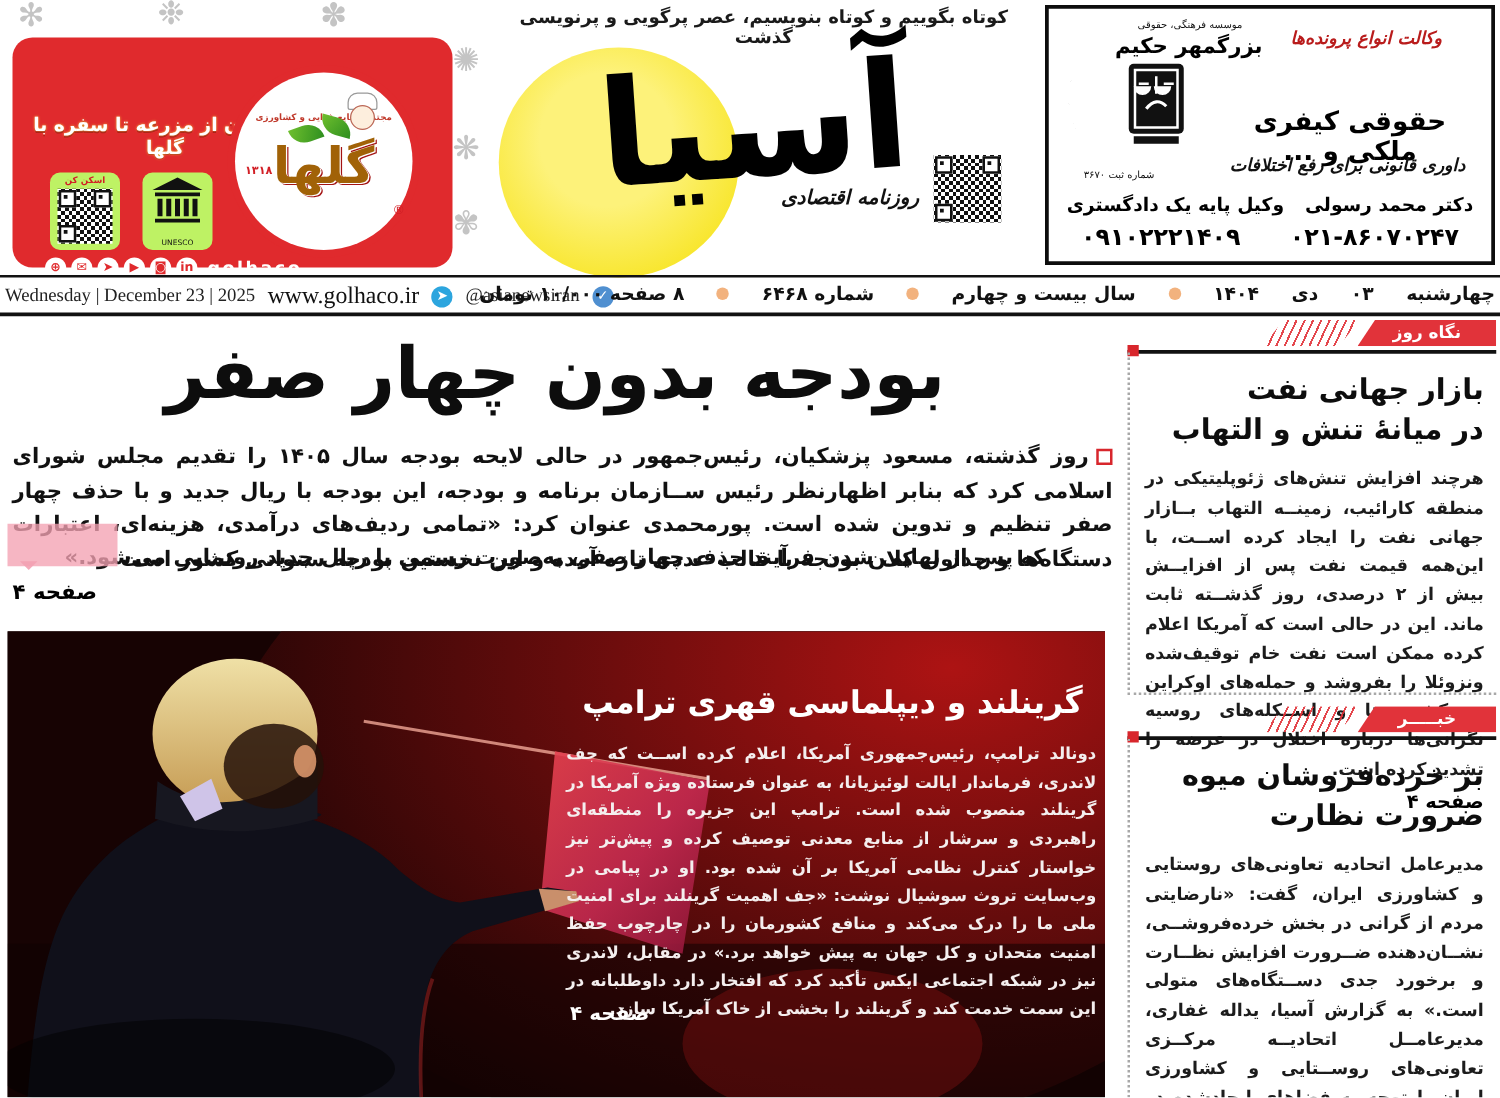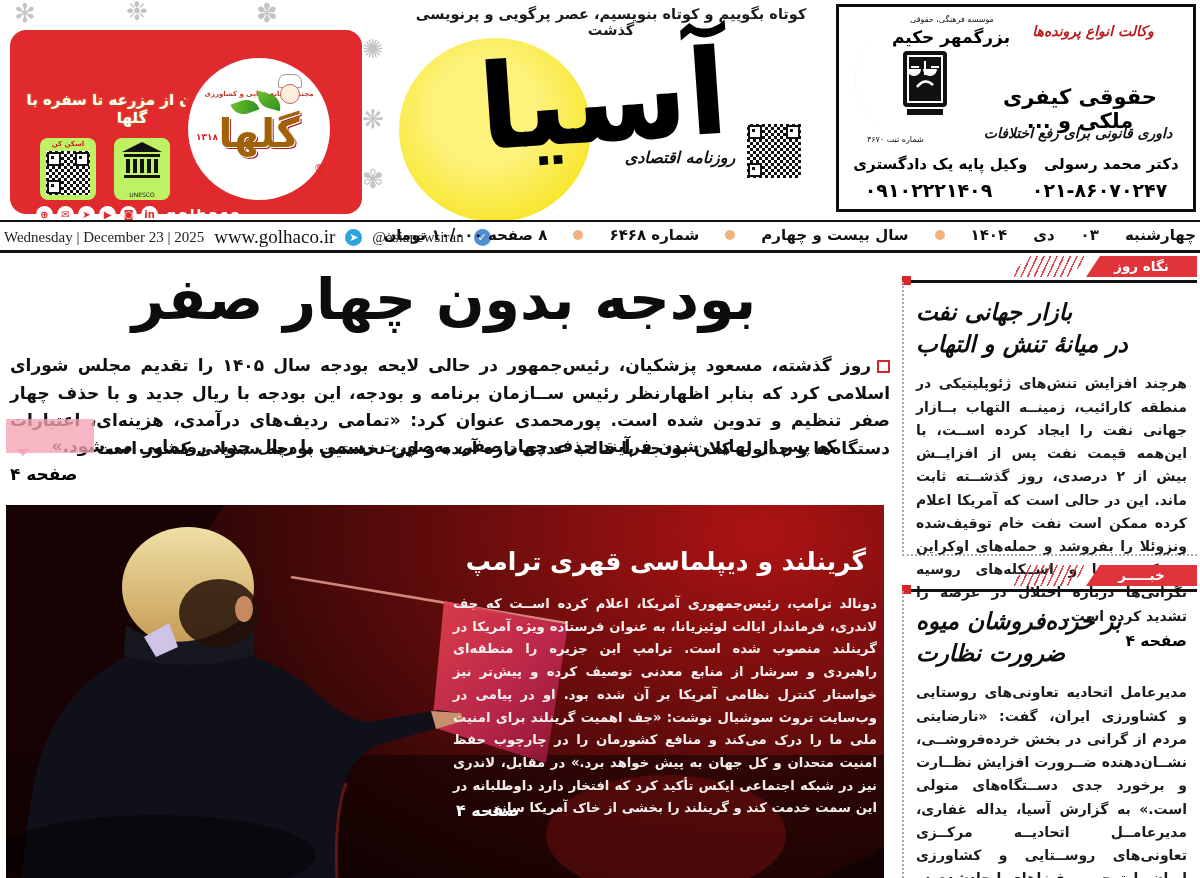--- a/index.html
+++ b/index.html
@@ -120,22 +120,22 @@
              color:#ffffff;font-size:13.5px;font-weight:bold;text-align:center;line-height:21px;
              clip-path:polygon(14px 0,100% 0,100% 100%,0 100%);direction:rtl;}
   .sec-hatch{position:absolute;left:1010px;width:78px;height:21px;
              background:repeating-linear-gradient(115deg,rgba(225,51,58,.9) 0 1.5px,transparent 1.5px 6px);
              clip-path:polygon(22% 0,100% 0,78% 100%,0 100%);}
   .sec-rule{position:absolute;left:902px;width:295px;height:2.5px;background:#111;}
   .sec-sq{position:absolute;left:902px;width:9px;height:9px;background:#d8262c;}
   .sec-box{position:absolute;left:902px;width:295px;border-left:2px dotted #a8a8a8;
            box-sizing:border-box;padding:0 10px 0 12px;}
   .sec-box.dotted-bottom{border-bottom:2px dotted #a8a8a8;}
-  .sec-title{direction:rtl;text-align:left;font-size:23px;font-weight:bold;color:#0d0d0d;
-             line-height:1.4;margin-top:14px;font-style:italic;}
+  .sec-title{direction:rtl;text-align:right;font-size:23px;font-weight:bold;color:#0d0d0d;
+             line-height:1.4;margin-top:14px;}
   .sec-body{direction:rtl;text-align:justify;font-size:14px;font-weight:600;color:#1c1c1c;
             line-height:1.66;margin-top:12px;}
   .sec-page{direction:rtl;text-align:right;font-size:15.5px;font-weight:bold;color:#000;margin-top:4px;}
 </style>
 </head>
 <body>
 
 <div id="page">
 
   <div id="golha" class="abs">

